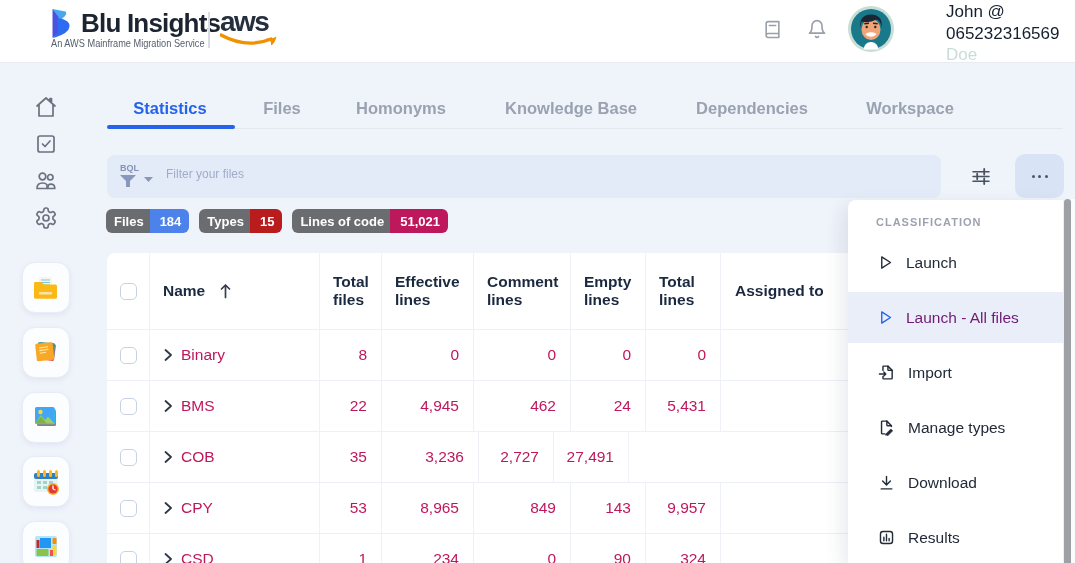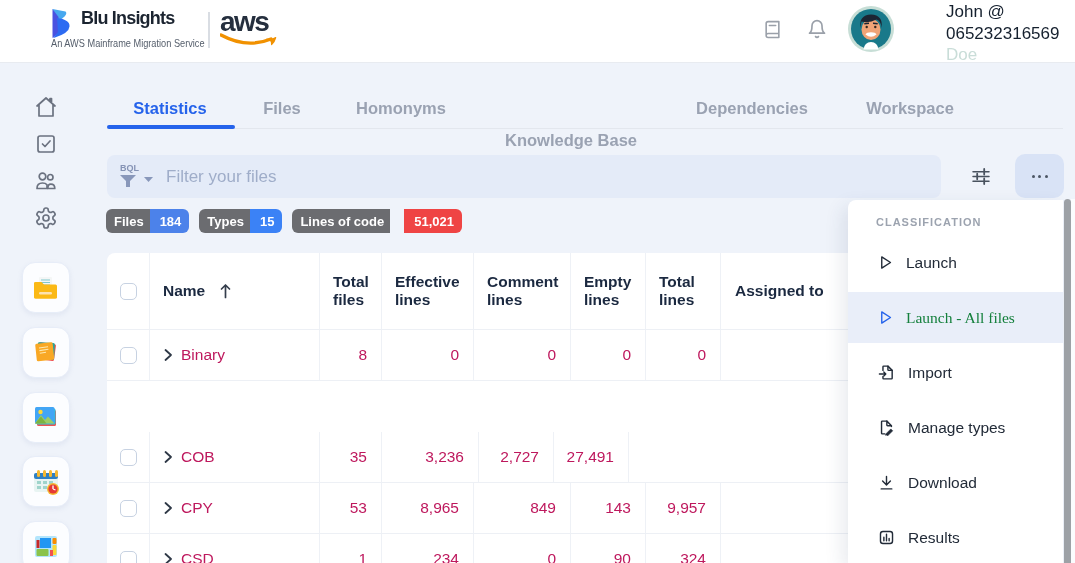--- a/index.html
+++ b/index.html
@@ -2,49 +2,49 @@
 <html><head>
 <meta charset="utf-8">
 <style>
   * { margin:0; padding:0; box-sizing:border-box; }
   html,body { width:1075px; height:563px; overflow:hidden; font-family:"Liberation Sans", sans-serif; }
   body { position:relative; background:#eff3fa; }
 
   
   .header { position:absolute; top:0; left:0; width:1075px; height:63px; background:#fff; border-bottom:1px solid #e8ebf0; z-index:5; }
   .logo-wrap { position:absolute; left:50px; top:9px; width:200px; }
-  .logo-text { position:absolute; left:31px; top:-1px; font-size:18px; font-weight:bold; color:#1b2430; letter-spacing:-0.8px; white-space:nowrap; }
+  .logo-text { position:absolute; left:31px; top:-1px; font-size:26px; font-weight:bold; color:#1b2430; letter-spacing:-0.8px; white-space:nowrap; }
   .logo-tag { position:absolute; left:1px; top:28px; font-size:11.5px; color:#555e6b; white-space:nowrap; transform:scaleX(0.8); transform-origin:left; }
   .logo-sep { position:absolute; left:208px; top:12px; width:2px; height:36px; background:#d9dde3; }
 
   .hdr-ic { position:absolute; top:0; color:#9aa0a9; }
 
   .user-name { position:absolute; left:902px; top:1px; width:130px; font-size:17px; color:#15202e; line-height:21.5px;margin-left:44px; }
   .user-doe { color:#c9ddd8; }
 
   
   .tab { position:absolute; top:99px; transform:translateX(-50%); font-size:16.5px; font-weight:bold; color:#9aa2b2; white-space:nowrap; }
   .tab.active { color:#2563eb; }
   .tabbar { position:absolute; left:107px; top:125px; width:128px; height:4px; border-radius:3px; background:#2563eb; z-index:2; }
   .tabline { position:absolute; left:107px; top:128px; width:956px; height:1px; background:#e3e7ee; }
 
   
   .filterbar { position:absolute; left:107px; top:155px; width:834px; height:43px; background:#e4ebf8; border-radius:8px;text-align:center; }
-  .filter-ph { position:absolute; left:59px; top:12px; font-size:17px; color:#9fadc9; }
+  .filter-ph { position:absolute; left:59px; top:12px; font-size:12px; color:#9fadc9; }
   .dots-btn { position:absolute; left:1015px; top:154px; width:49px; height:44px; background:#d9e3f6; border-radius:10px; display:flex; align-items:center; justify-content:center; gap:3.5px; }
   .dots-btn span { width:3px; height:3px; border-radius:50%; background:#4c5664; display:block; }
 
   
   .chips { position:absolute; left:106px; top:209px; display:flex; }
   .chip { display:flex; height:24px; border-radius:6px; overflow:hidden; font-size:13px; font-weight:bold; color:#fff; margin-right:10px; align-items:center; }
   .chip .lab { background:#6b6c70; padding:4px 6px 4px 8px; height:24px; display:flex; align-items:center; }
   .chip .val { padding:4px 8px 4px 10px; height:24px; display:flex; align-items:center; }
   .val.blue { background:#4c82ea; }
-  .val.green { background:#3b82f6; }
-  .val.orange { background:#ef4444;margin-left:14px; }
+  .val.green { background:#b91c1c; }
+  .val.orange { background:#be185d; }
 
   
   .table { position:absolute; left:107px; top:253px; width:956px; height:310px; background:#fff; border-radius:8px 8px 0 0; overflow:hidden; }
   .trow { position:absolute; left:0; width:956px; display:flex; border-bottom:1px solid #edf0f5; }
   .trow > div { border-right:1px solid #eef1f6; display:flex; align-items:center; }
   .trow > div:last-child { border-right:none; }
   .c-check { width:43px; justify-content:center; }
   .c-name  { width:170px; padding-left:13px; }
   .c-n1 { width:62px; } .c-n2 { width:92px; } .c-n3 { width:97px; } .c-n4 { width:75px; } .c-n5 { width:75px; }
   .c-n1,.c-n2,.c-n3,.c-n4,.c-n5 { justify-content:flex-end; padding-right:14px; }
@@ -54,21 +54,21 @@
   .tr1 { top:77px; } .tr2 { top:128px; } .tr3 { top:179px; } .tr4 { top:230px; } .tr5 { top:281px; }
   .tbody-row { height:51px; font-size:15.5px; color:#be185d; }
   .chev { margin-right:8px; display:inline-flex; }
   .checkbox { width:17px; height:17px; border:1.5px solid #c7d2e2; border-radius:5px; background:#fff; }
 
   
   .dropdown { position:absolute; left:848px; top:200px; width:215px; height:363px; background:#fff; border-radius:8px 0 0 0; box-shadow:-6px 6px 18px rgba(40,60,100,0.10); z-index:6; }
   .dd-title { position:absolute; left:28px; top:16px; font-size:11px; font-weight:bold; letter-spacing:1px; color:#9ca3af; }
   .dd-item { position:absolute; left:0; width:215px; height:51px; display:flex; align-items:center; font-size:15.5px; color:#222b38; }
   .dd-item svg { margin-left:30px; margin-right:13px; }
-  .dd-item.hl { background:#e9eef9; color:#15803d;font-family:Liberation Serif, serif; }
+  .dd-item.hl { background:#e9eef9; color:#701a75; }
 
   
   .sbar { position:absolute; left:1064px; top:199px; width:7px; height:364px; background:#9da1a6; border-radius:4px 4px 0 0; z-index:7; }
   .sbar-gap { position:absolute; left:1071px; top:199px; width:4px; height:364px; background:#fbfcfe; z-index:7; }
 
   
   .side-ic { position:absolute; left:34px; color:#6b7280; }
   .tile { position:absolute; left:22px; width:48px; height:51px; background:#fcfdff; border:1px solid #e7edf8; border-radius:13px; box-shadow:0 2px 5px rgba(120,140,180,0.12); display:flex; align-items:center; justify-content:center; }
 </style>
 </head>
@@ -108,21 +108,21 @@
     <circle cx="27.3" cy="21" r="1.2" fill="#30261f"></circle>
     <path d="M16.3 17.8 L21 17.3 M25 17.3 L29.7 17.8" stroke="#1c2533" stroke-width="1.4"></path>
     <path d="M15.5 43.5 Q16.5 36 23 36 Q29.5 36 30.5 43.5 Z" fill="#fff"></path>
   </svg>
   <div class="user-name">John @ 065232316569<br><span class="user-doe">Doe</span></div>
 </div>
 
 <div class="tab active" style="left:170px;">Statistics</div>
 <div class="tab" style="left:282px;">Files</div>
 <div class="tab" style="left:401px;">Homonyms</div>
-<div class="tab" style="left:571px;margin-top:32px;">Knowledge Base</div>
+<div class="tab" style="left:571px;">Knowledge Base</div>
 <div class="tab" style="left:752px;">Dependencies</div>
 <div class="tab" style="left:910px;">Workspace</div>
 <div class="tabbar"></div>
 <div class="tabline"></div>
 
 <div class="filterbar">
   <svg width="34" height="26" viewBox="0 0 34 26" style="position:absolute;left:13px;top:8px;">
     <text x="0" y="8" font-size="9" font-weight="bold" fill="#8593b5">BQL</text>
     <path d="M0 12 L16 12 L10 18 L10 24 L6 24 L6 18 Z" fill="#8897ba"></path>
     <path d="M24 14 L33 14 L28.5 19 Z" fill="#8897ba"></path>
@@ -176,20 +176,36 @@
     <div class="c-name"><span class="chev">
           <svg width="10" height="14" viewBox="0 0 10 14" fill="none" stroke="#2e3846" stroke-width="1.8" stroke-linecap="round" stroke-linejoin="round">
             <path d="M2.5 2 L8 7 L2.5 12"></path>
           </svg>
         </span>Binary</div>
     <div class="c-n1">8</div>
       <div class="c-n2">0</div>
       <div class="c-n3">0</div>
       <div class="c-n4">0</div>
       <div class="c-n5">0</div>
+      <div class="c-asg"></div>
+  </div>
+  <div class="trow tbody-row tr2">
+    <div class="c-check">
+        <span class="checkbox"></span>
+      </div>
+    <div class="c-name"><span class="chev">
+          <svg width="10" height="14" viewBox="0 0 10 14" fill="none" stroke="#2e3846" stroke-width="1.8" stroke-linecap="round" stroke-linejoin="round">
+            <path d="M2.5 2 L8 7 L2.5 12"></path>
+          </svg>
+        </span>BMS</div>
+    <div class="c-n1">22</div>
+      <div class="c-n2">4,945</div>
+      <div class="c-n3">462</div>
+      <div class="c-n4">24</div>
+      <div class="c-n5">5,431</div>
       <div class="c-asg"></div>
   </div>
   <div class="trow tbody-row tr3">
     <div class="c-check">
         <span class="checkbox"></span>
       </div>
     <div class="c-name"><span class="chev">
           <svg width="10" height="14" viewBox="0 0 10 14" fill="none" stroke="#2e3846" stroke-width="1.8" stroke-linecap="round" stroke-linejoin="round">
             <path d="M2.5 2 L8 7 L2.5 12"></path>
           </svg>

